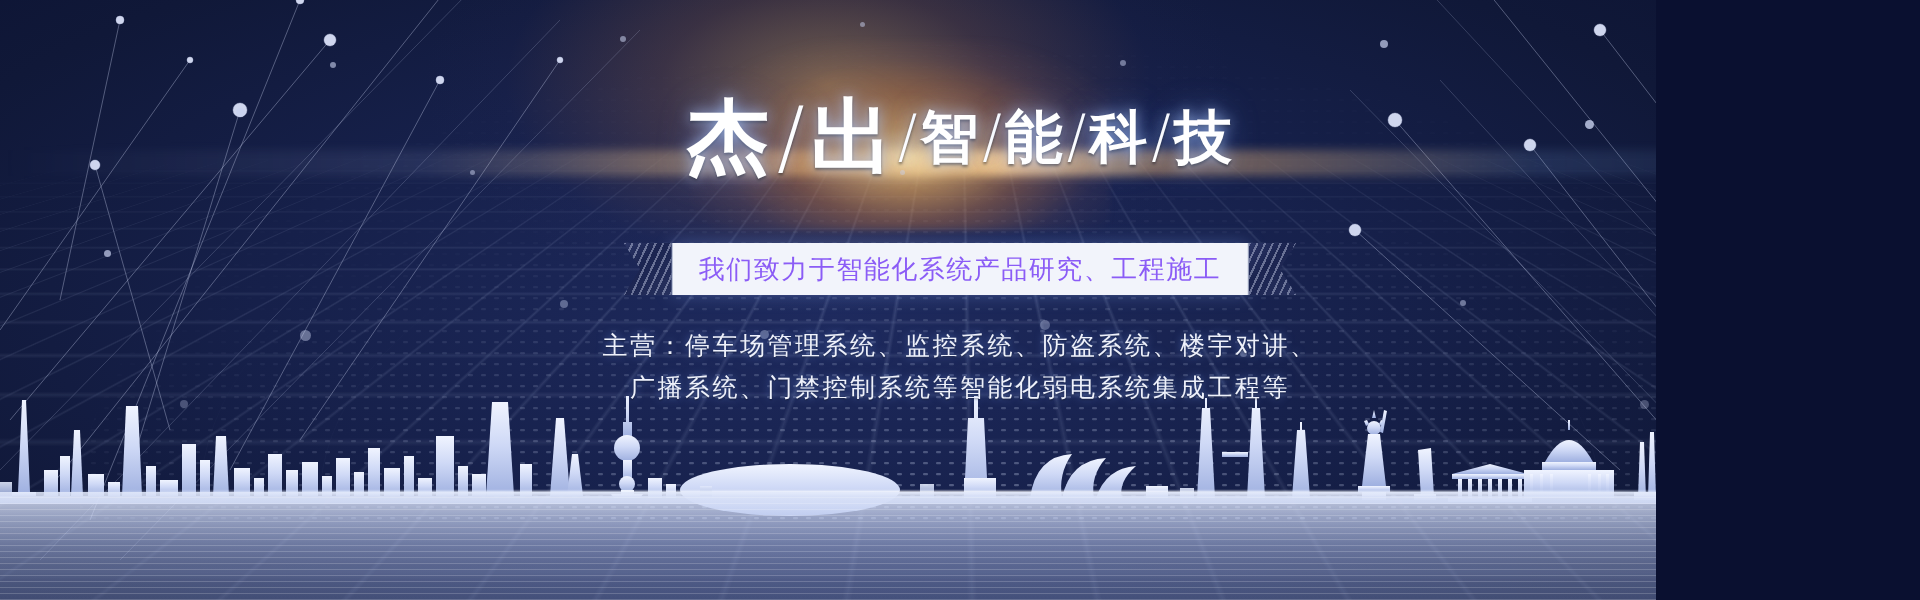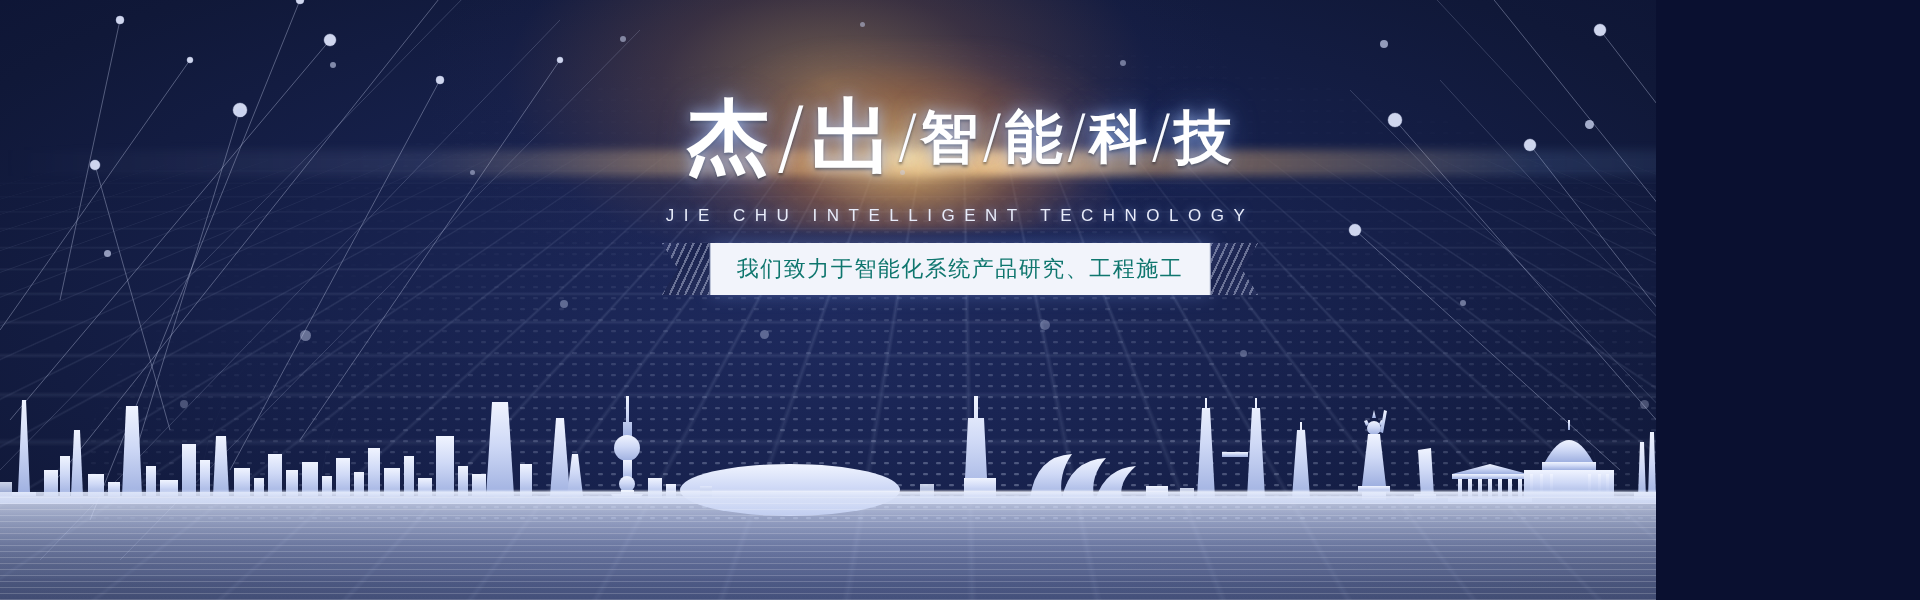--- a/index.html
+++ b/index.html
@@ -90,21 +90,21 @@
   }
   .ribbon .tail.left{ clip-path:polygon(0 0, 100% 0, 100% 100%, 0 100%, 34% 50%); }
   .ribbon .tail.right{ clip-path:polygon(0 0, 100% 0, 66% 50%, 100% 100%, 0 100%); }
   .ribbon .plate{
     background:#f2f4fb; display:flex; align-items:center; justify-content:center;
     padding:0 26px; border-left:1px solid #aab2cc; border-right:1px solid #aab2cc;
     box-shadow:0 0 18px rgba(140,175,255,.30);
   }
   .ribbon .plate span{
     font-family:"DejaVu Sans","Liberation Sans", sans-serif;
-    font-size:22px; color:#0f766e; letter-spacing:1.5px; white-space:nowrap;
+    font-size:26px; color:#8b5cf6; letter-spacing:1.5px; white-space:nowrap;
   }
 
   
   .desc{
     position:absolute; left:0; top:325px; width:1920px; text-align:center;
     font-family:"DejaVu Sans","Liberation Sans", sans-serif;
     color:#eef1fb; font-size:25px; letter-spacing:2.5px; line-height:42px;
     text-shadow:0 0 9px rgba(120,160,255,.55), 0 1px 2px rgba(0,0,0,.5);
   }
   .desc div{ white-space:nowrap; }
@@ -381,25 +381,28 @@
 
   <div class="glowline"></div>
   <div class="water"></div>
 
   <div class="content">
 
     <div class="title">
       <span class="big">杰</span><span class="sep-lg">/</span><span class="big">出</span><span class="sep-sm">/</span><span class="sm">智</span><span class="sep-sm">/</span><span class="sm">能</span><span class="sep-sm">/</span><span class="sm">科</span><span class="sep-sm">/</span><span class="sm">技</span>
     </div>
 
-    <div class="subtitle-en">JIE CHU INTELLIGENT TECHNOLOGY</div>
 
     <div class="ribbon">
       <div class="tail left"></div>
       <div class="plate">
         <span>我们致力于智能化系统产品研究、工程施工</span>
       </div>
       <div class="tail right"></div>
     </div>
 
+    <div class="desc">
+      <div>主营：停车场管理系统、监控系统、防盗系统、楼宇对讲、</div>
+      <div>广播系统、门禁控制系统等智能化弱电系统集成工程等</div>
+    </div>
 
   </div>
 </div>
 
 </body></html>

